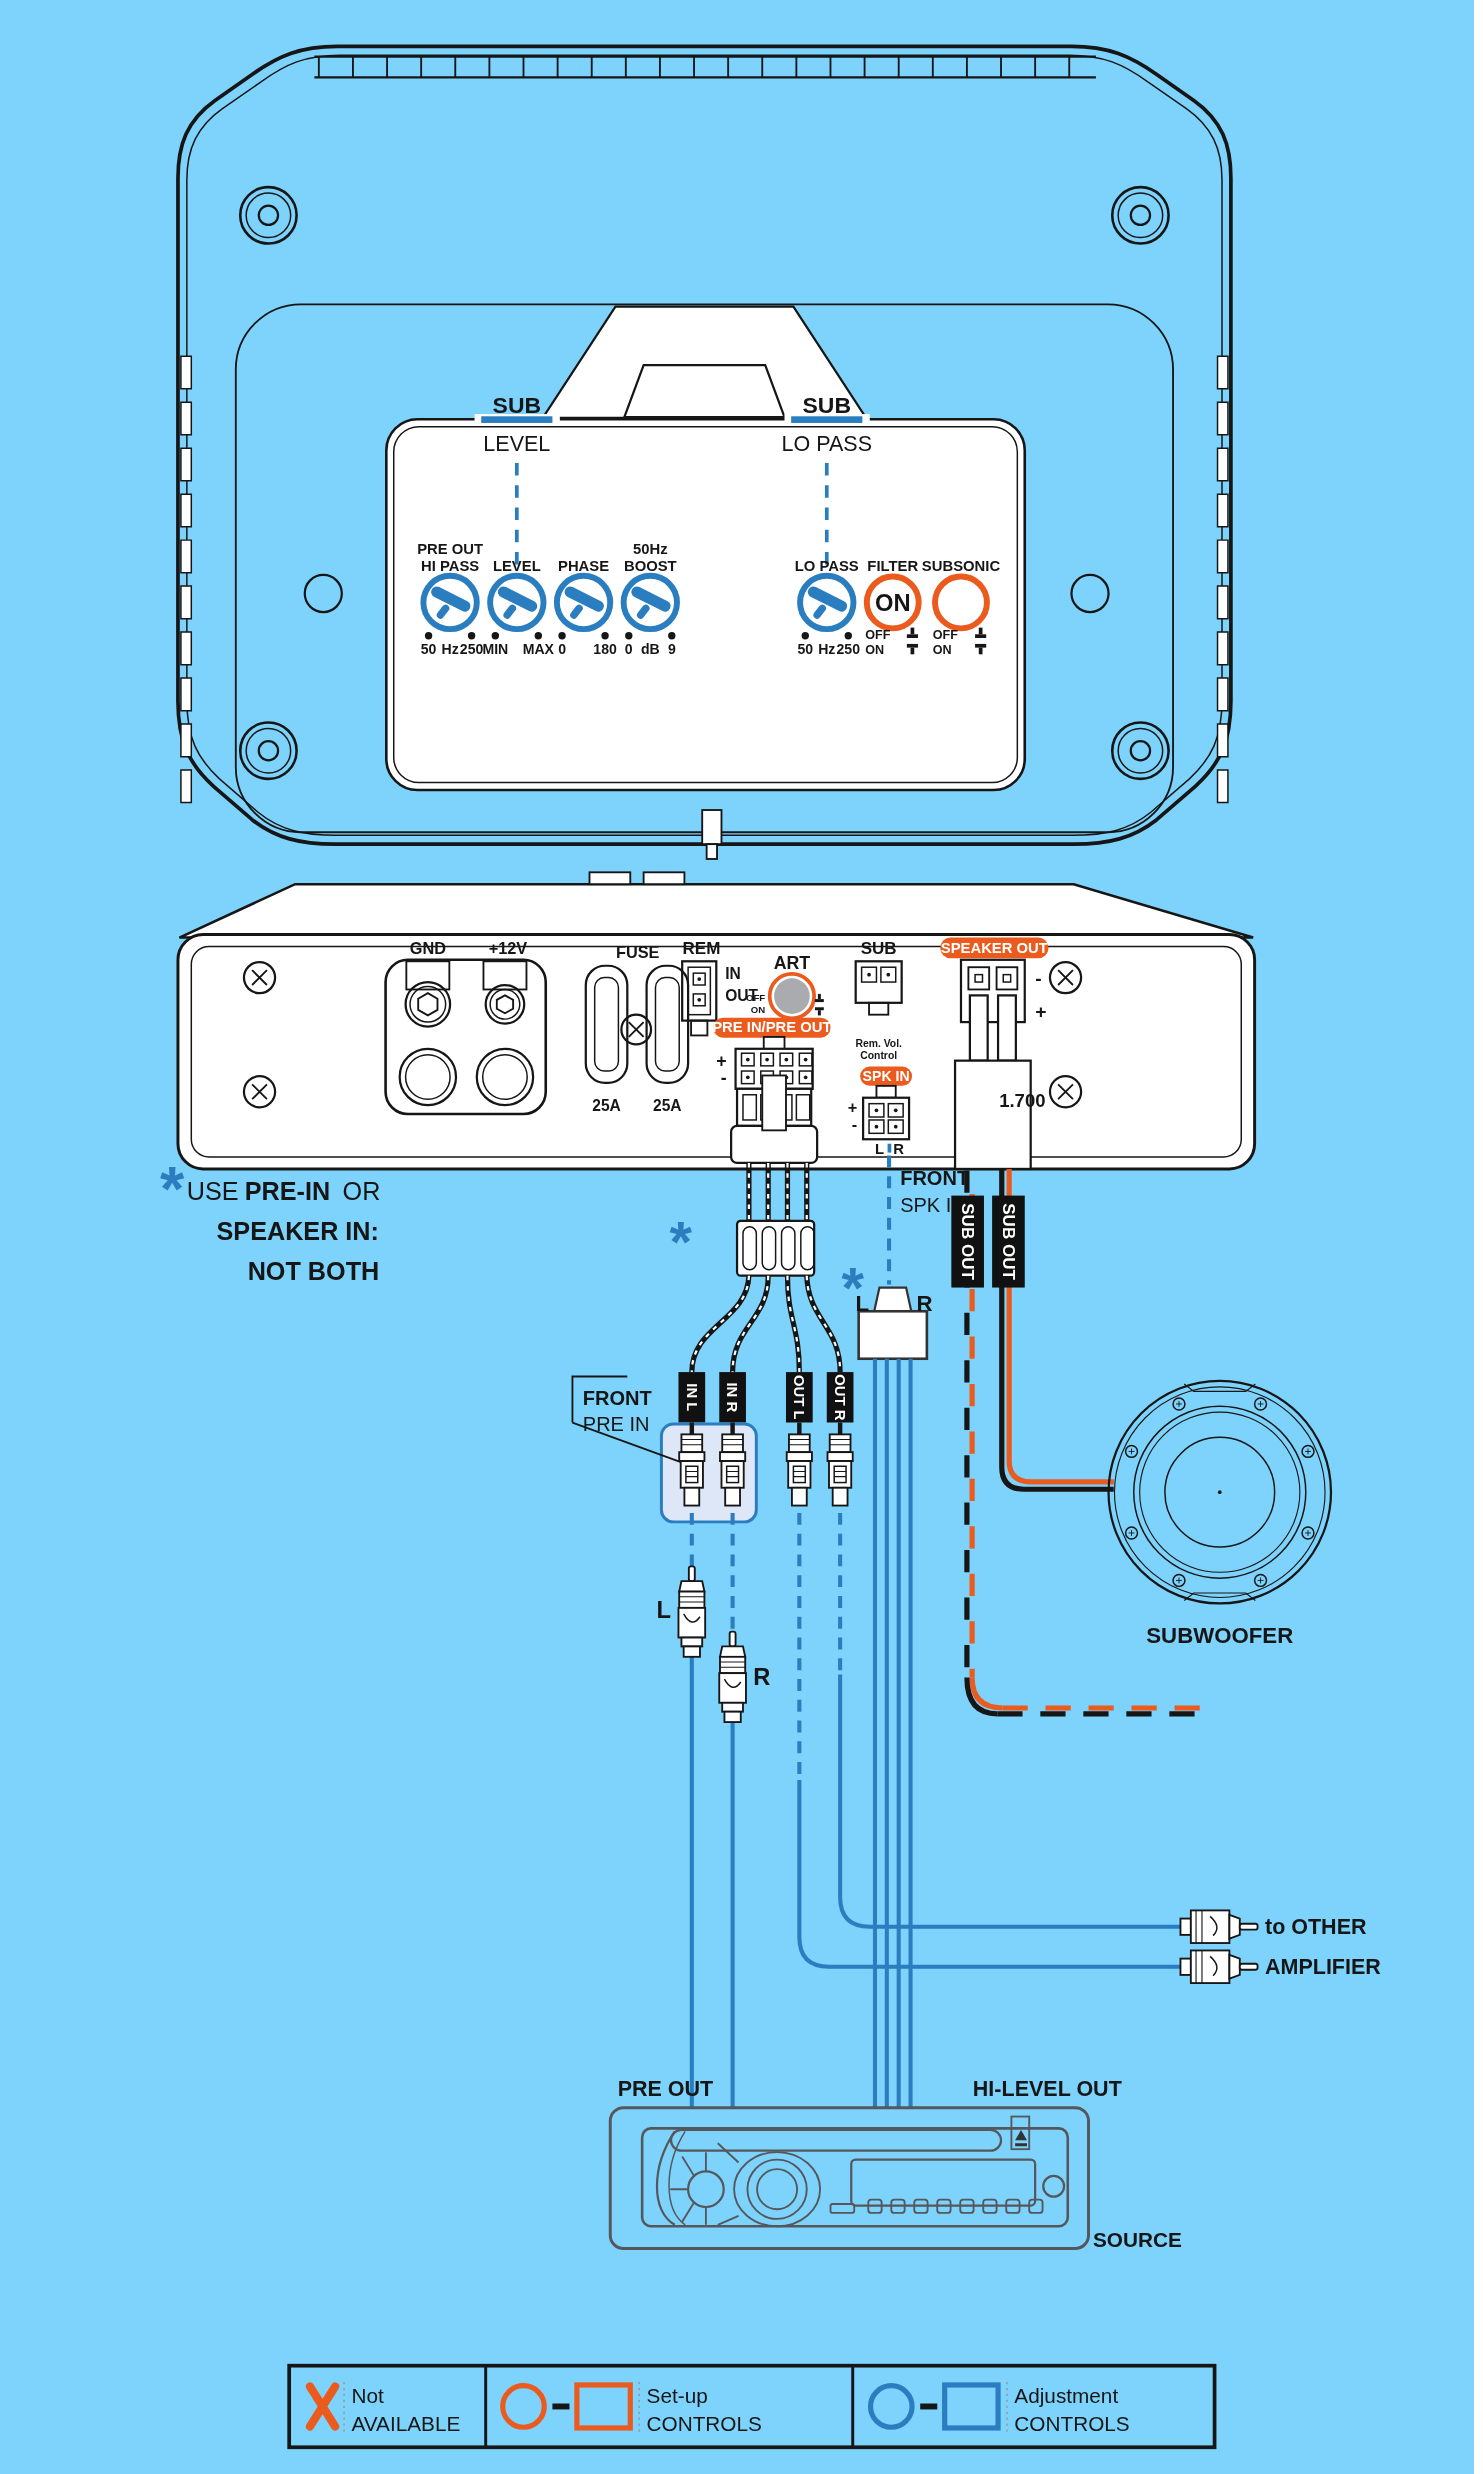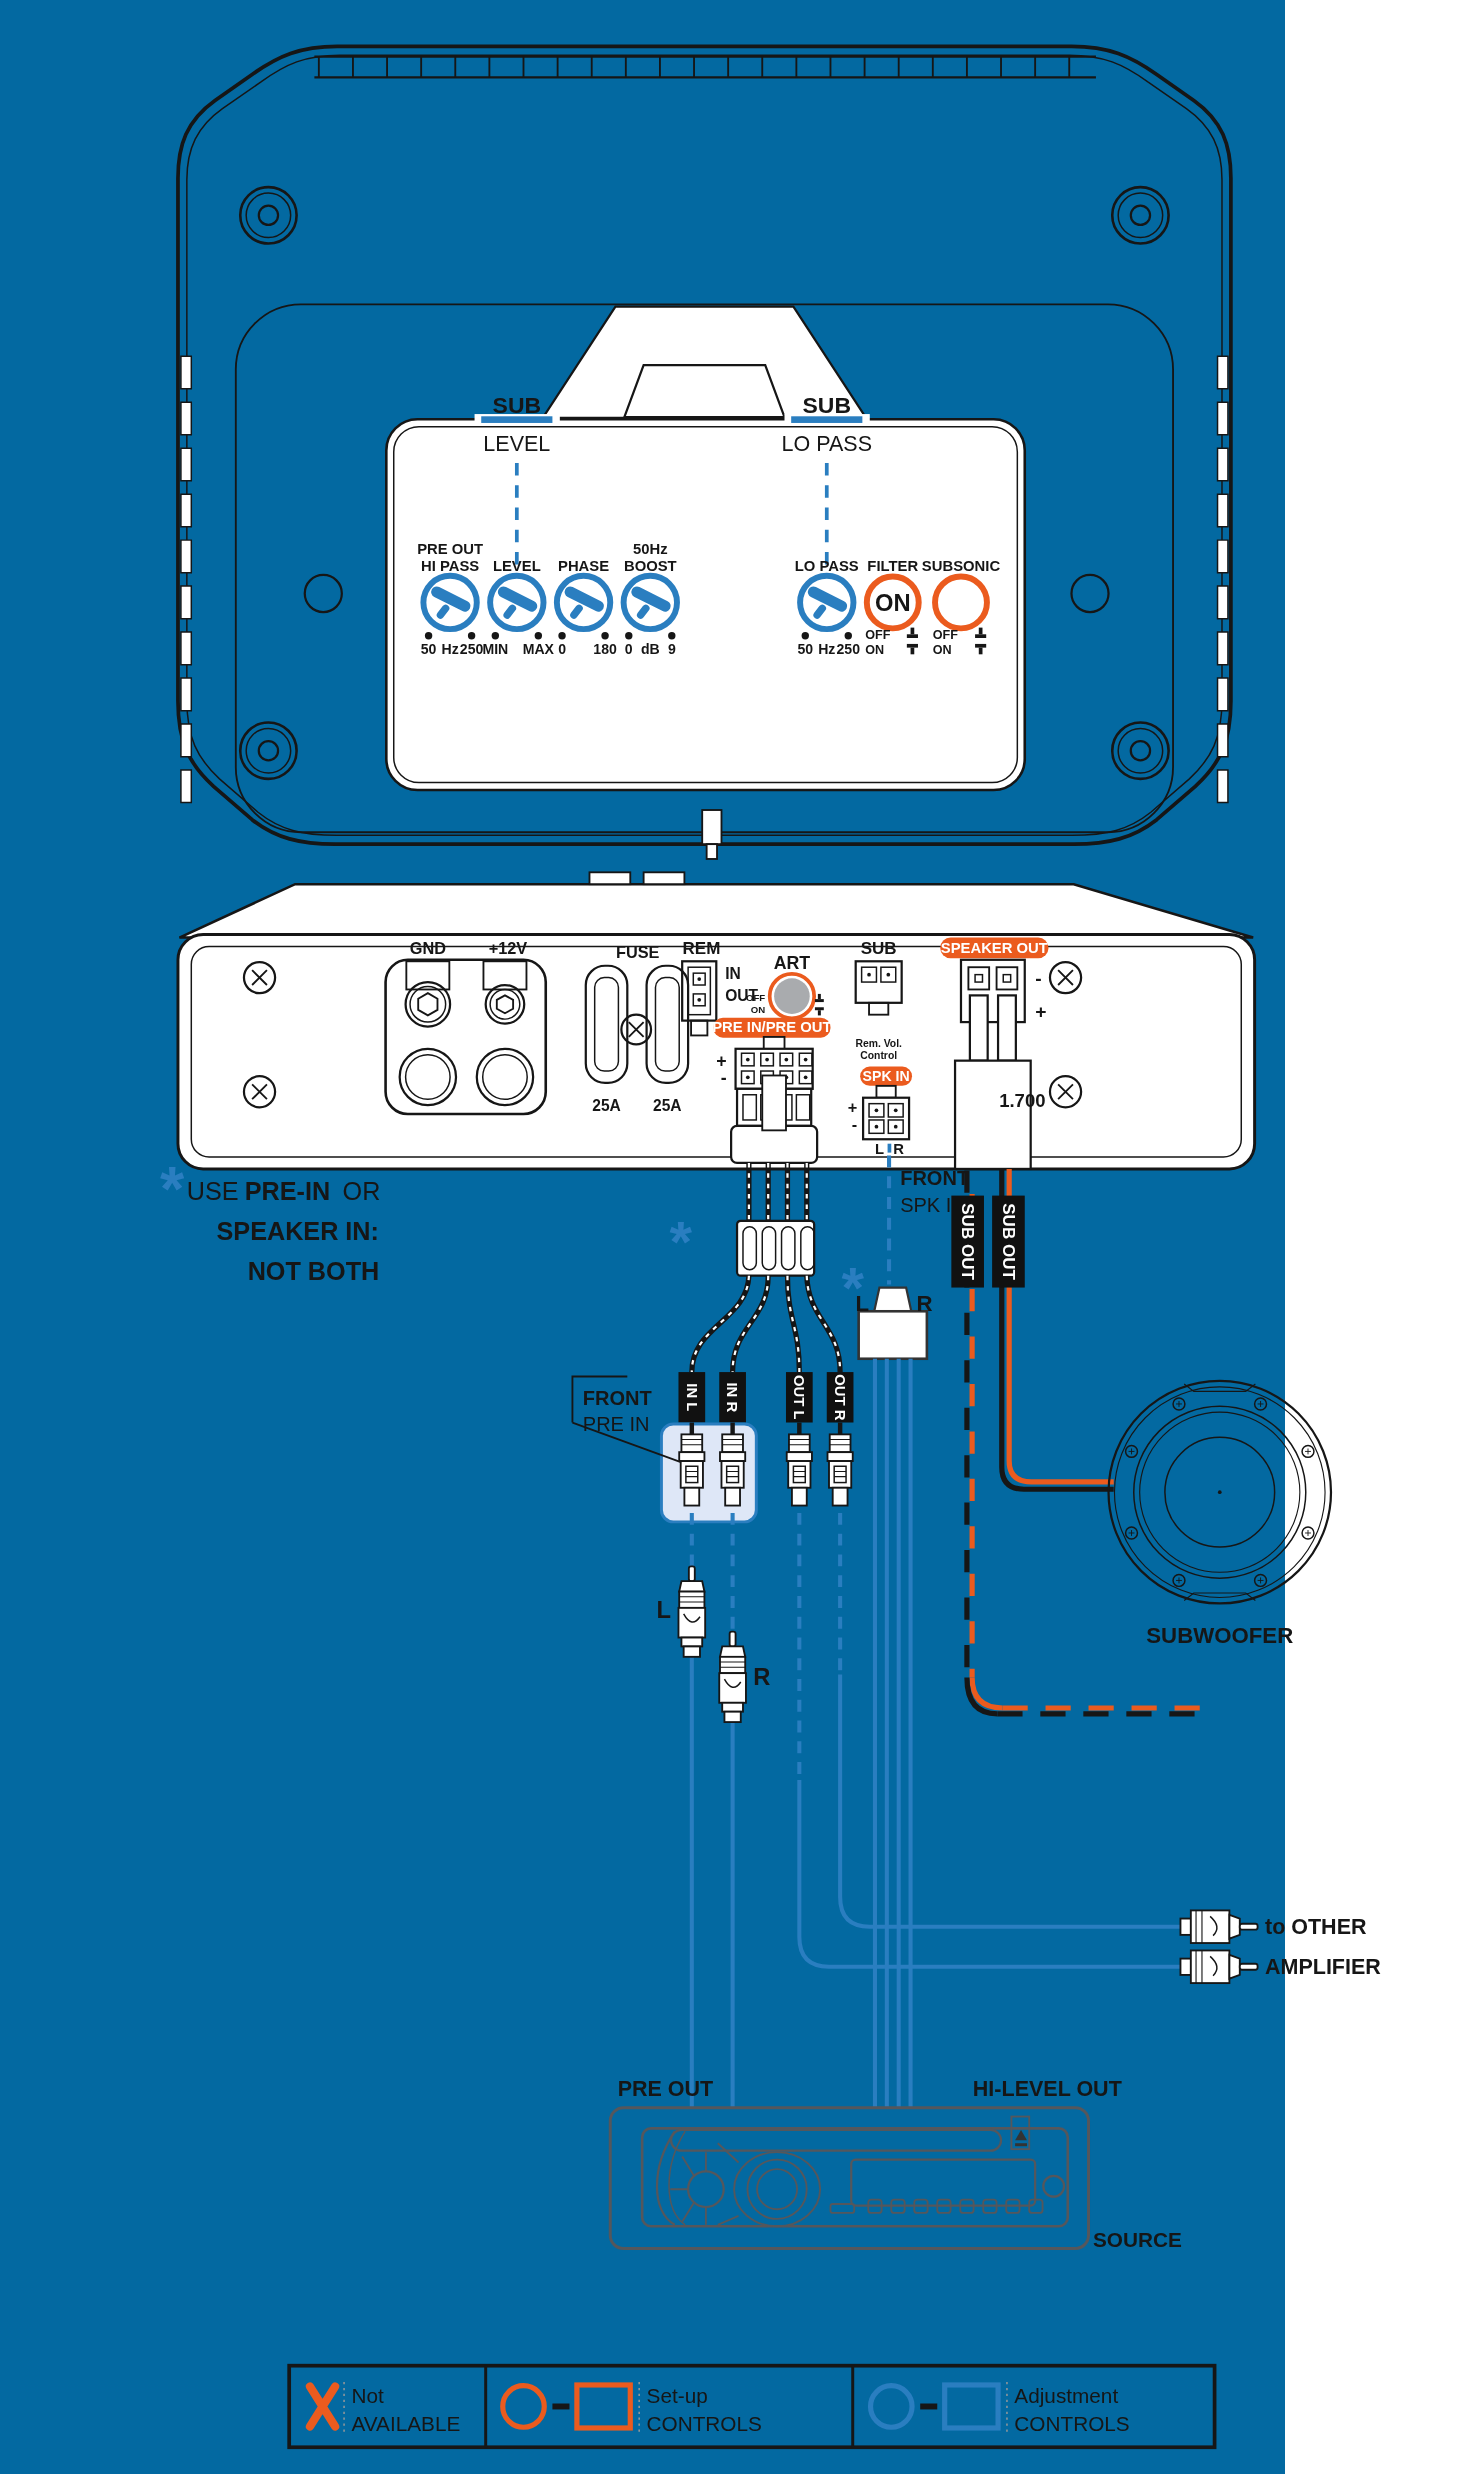--- a/index.html
+++ b/index.html
@@ -1,16 +1,16 @@
 <!DOCTYPE html>
 <html style="font-size:12px"><head>
 <meta charset="utf-8">
 <style>
   html,body{margin:0;padding:0;background:#fff;}
-  .stage{width:1285px;height:2475px;position:relative;background:#0369a1;}
+  .stage{width:1474px;height:2475px;position:relative;background:#7dd3fc;}
   text{font-family:"Liberation Sans","DejaVu Sans",sans-serif;fill:#161616;}
   .b{font-weight:bold;}
   .w{fill:#ffffff;}
   .blue{fill:#2A7EC0;}
   .ln{fill:none;stroke:#161616;}
   .gln{fill:none;stroke:#55575C;}
   .bln{fill:none;stroke:#2A7EC0;}
   .oln{fill:none;stroke:#EB5B1E;}
   .wf{fill:#ffffff;stroke:#161616;}
 </style>

